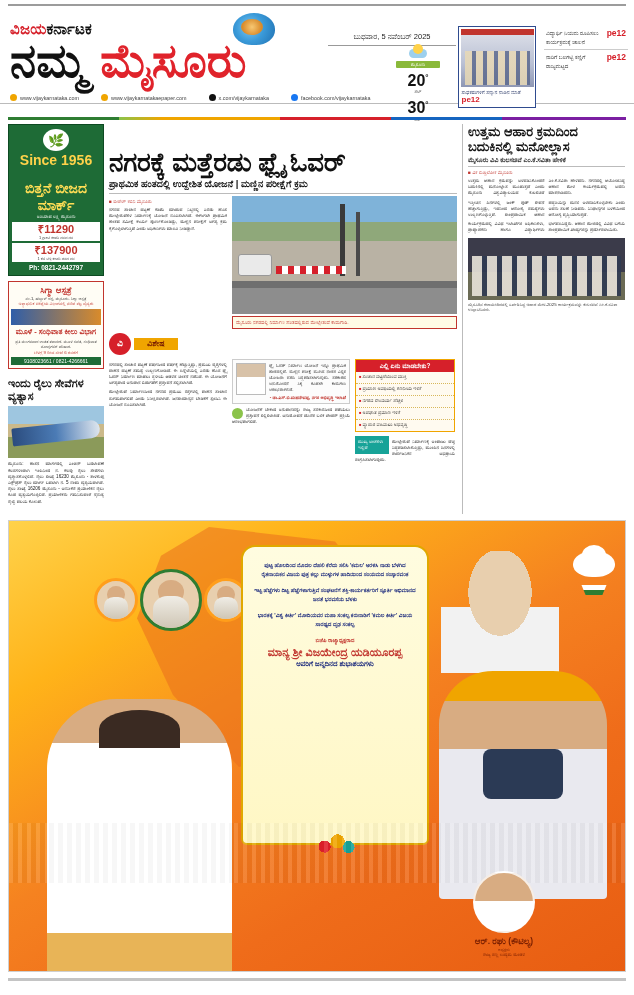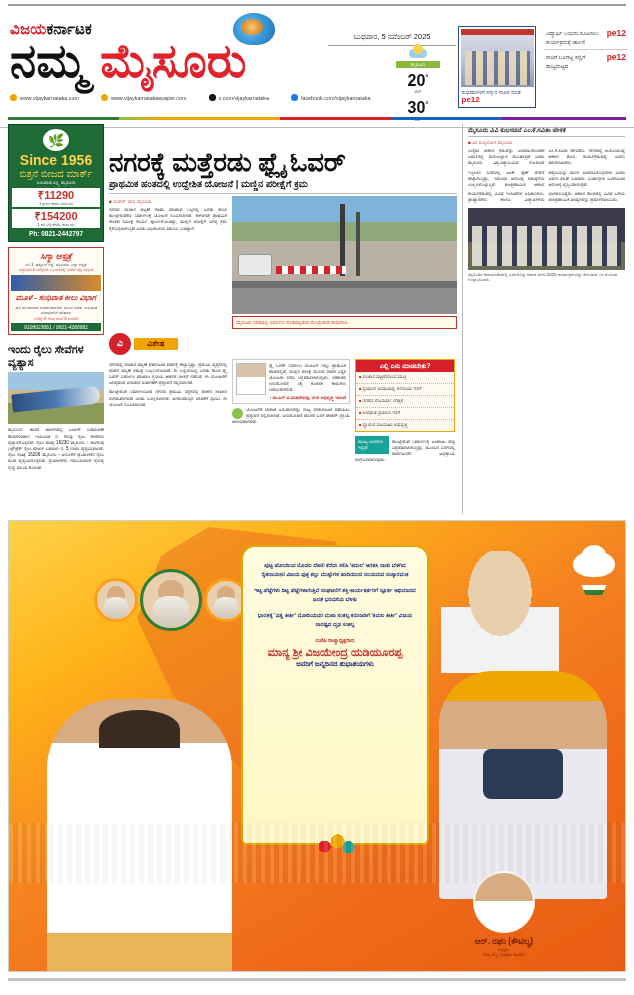--- a/index.html
+++ b/index.html
@@ -5,21 +5,21 @@
   * { box-sizing: border-box; margin: 0; padding: 0; }
   html, body {
     width: 634px; height: 995px;
     background: #ffffff;
     font-family: "Liberation Sans", sans-serif;
     overflow: hidden;
   }
   .page { position: relative; width: 634px; height: 995px; background: #fff; }
 
   
-  .masthead { position: relative; height: 128px; padding: 6px 8px 0 8px; border-bottom: 1px solid #bbb; }
+  .masthead { position: relative; height: 104px; padding: 6px 8px 0 8px; border-bottom: 1px solid #bbb; }
   .mh-topline { position:absolute; left:8px; right:8px; top:4px; height:2px; background:#9c9c9c; }
   .brand-block { position: absolute; left: 10px; top: 20px; width: 300px; }
   .brand-vk { font-size: 15px; font-weight: bold; letter-spacing: .2px; }
   .brand-vk .v { color: #d6202a; }
   .brand-vk .k { color: #111; }
   .brand-main { font-size: 47px; line-height: 52px; font-weight: bold; white-space: nowrap; margin-top: -3px; }
   .brand-main .nam { color: #111; }
   .brand-main .mys { color: #e0232b; }
   .krishna {
     position: absolute; left: 233px; top: 13px; width: 42px; height: 32px;
@@ -81,28 +81,28 @@
   .body-grid { position:absolute; left:8px; top:124px; width:618px; height:390px; display:flex; gap:5px; }
   .col-left { width: 96px; }
   .col-mid { width: 348px; margin-top: 24px; }
   .col-right { width: 163px; border-left:1px solid #bbb; padding-left:5px; }
 
   
   .ad-green { background:#1e6b36; border:1px solid #0d4a22; padding:4px 3px; text-align:center; color:#fff; }
   .ad-leaf { width:26px; height:22px; margin:0 auto 1px; background:#fff; border-radius:50%;
     display:flex; align-items:center; justify-content:center; color:#1e6b36; font-size:13px; }
   .ad-since { font-size:14px; font-weight:bold; color:#ffd24a; }
-  .ad-brand { font-size:10px; font-weight:normal; color:#ffdd55; }
+  .ad-brand { font-size:14px; font-weight:bold; color:#ffdd55;margin-top:12px; }
   .ad-sub { font-size:4.6px; color:#fff; line-height:6px; }
   .ad-price-box { background:#fff; color:#c1352e; margin:2px 0; padding:1px; }
   .ad-price { font-size:11px; font-weight:bold; line-height:12px; }
   .ad-pricenote { font-size:3.9px; color:#333; line-height:5px; }
   .ad-ph { font-size:6.5px; font-weight:bold; color:#fff; }
 
-  .ad-hosp { border:1px solid #c1352e; margin-top:5px; background:#fffdf5; padding:3px 2px; text-align:center;font-style:italic; }
+  .ad-hosp { border:1px solid #c1352e; margin-top:5px; background:#fffdf5; padding:3px 2px; text-align:center; }
   .ad-hosp-t { font-size:8.5px; font-weight:bold; color:#1e6b36; }
   .ad-hosp-t span { color:#c1352e; }
   .ad-hosp-l { font-size:4.2px; color:#333; line-height:5.4px; }
   .ad-hosp-r { font-size:4.4px; color:#c1352e; line-height:5.6px; }
   .ad-hosp-big { font-size:7.5px; font-weight:bold; color:#c1352e; margin:2px 0; }
   .ad-hosp-img { height:16px; background:linear-gradient(90deg,#2f5ea8,#d98b2b); margin:2px 0; }
   .ad-hosp-ph { background:#1e6b36; color:#fff; font-size:5px; padding:1px; margin-top:2px; }
 
   .l-news-h { font-size:11px; font-weight:bold; line-height:13px; margin:8px 0 3px; color:#111; }
   .l-news-img { height:52px; background:linear-gradient(180deg,#9ec6e0 0 35%,#cbb98a 35% 60%,#8b9a5a 60% 100%); position:relative; overflow:hidden; }
@@ -309,21 +309,21 @@
       <div class="ad-green">
         <div class="ad-leaf">🌿</div>
         <div class="ad-since">Since 1956</div>
         <div class="ad-brand">ಬಿತ್ತನೆ ಬೀಜದ ಮಾರ್ಕ್</div>
         <div class="ad-sub">ಅತಿಯಾದ ಲಕ್ಷ್ಮಿ ಮೈಸೂರು</div>
         <div class="ad-price-box">
           <div class="ad-price">₹11290</div>
           <div class="ad-pricenote">1 ಗ್ರಾಂಟಿ ಕಂಪನಿ ದರದ ದರ</div>
         </div>
         <div class="ad-price-box">
-          <div class="ad-price">₹154200</div>
+          <div class="ad-price">₹137900</div>
           <div class="ad-pricenote">1 ಕೆಜಿ ಬೆಳ್ಳಿ ಕಂಪನಿ ದರದ ದರ</div>
         </div>
         <div class="ad-ph">Ph: 0821-2442797</div>
       </div>
 
       <div class="ad-hosp">
         <div class="ad-hosp-t">
           <span>ಸಿಗ್ಮಾ</span>
           <span>ಆಸ್ಪತ್ರೆ</span>
         </div>
@@ -396,20 +396,21 @@
           </div>
           <div style="margin-top:4px; overflow:hidden;">
             <div class="teal-box">ಮುಖ್ಯ ಅಂಶಗಳು ಇಲ್ಲಿವೆ</div>
             <div class="body-txt">ಮೇಲ್ಸೇತುವೆ ನಿರ್ಮಾಣಕ್ಕೆ ಅಂದಾಜು ವೆಚ್ಚ ಸಿದ್ಧಪಡಿಸಲಾಗುತ್ತಿದ್ದು, ಮುಂದಿನ ದಿನಗಳಲ್ಲಿ ಸಾರ್ವಜನಿಕರ ಅಭಿಪ್ರಾಯ ಸಂಗ್ರಹಿಸಲಾಗುವುದು.</div>
           </div>
         </div>
       </div>
     </div>
 
     <div class="col-right">
+      <div class="r-head">ಉತ್ತಮ ಆಹಾರ ಕ್ರಮದಿಂದ ಬದುಕಿನಲ್ಲಿ ಮನೋಲ್ಲಾಸ</div>
       <div class="r-sub">ಮೈಸೂರು ವಿವಿ ಕುಲಸಚಿವೆ ಎಂ.ಕೆ.ಸವಿತಾ ಹೇಳಿಕೆ</div>
       <div class="byline">ವಿಕ ಸುದ್ದಿಲೋಕ ಮೈಸೂರು</div>
       <div class="body-txt" style="column-count:2;">ಉತ್ತಮ ಆಹಾರ ಕ್ರಮವನ್ನು ಅಳವಡಿಸಿಕೊಂಡರೆ ಬದುಕಿನಲ್ಲಿ ಮನೋಲ್ಲಾಸ ಮೂಡುತ್ತದೆ ಎಂದು ಮೈಸೂರು ವಿಶ್ವವಿದ್ಯಾಲಯದ ಕುಲಸಚಿವೆ ಎಂ.ಕೆ.ಸವಿತಾ ಹೇಳಿದರು. ನಗರದಲ್ಲಿ ಆಯೋಜಿಸಿದ್ದ ಆಹಾರ ಮೇಳ ಕಾರ್ಯಕ್ರಮದಲ್ಲಿ ಅವರು ಮಾತನಾಡಿದರು.</div>
       <div class="body-txt" style="column-count:2;">ಇತ್ತೀಚಿನ ದಿನಗಳಲ್ಲಿ ಜಂಕ್ ಫುಡ್ ಸೇವನೆ ಹೆಚ್ಚಾಗುತ್ತಿದ್ದು, ಇದರಿಂದ ಆರೋಗ್ಯ ಸಮಸ್ಯೆಗಳು ಉಲ್ಬಣಗೊಳ್ಳುತ್ತಿವೆ. ಸಾಂಪ್ರದಾಯಿಕ ಆಹಾರ ಪದ್ಧತಿಯನ್ನು ಮರಳಿ ಅಳವಡಿಸಿಕೊಳ್ಳಬೇಕು ಎಂದು ಅವರು ಸಲಹೆ ನೀಡಿದರು. ಸಿರಿಧಾನ್ಯಗಳ ಬಳಕೆಯಿಂದ ಆರೋಗ್ಯ ವೃದ್ಧಿಯಾಗುತ್ತದೆ.</div>
       <div class="body-txt" style="column-count:2;">ಕಾರ್ಯಕ್ರಮದಲ್ಲಿ ವಿವಿಧ ಇಲಾಖೆಗಳ ಅಧಿಕಾರಿಗಳು, ಪ್ರಾಧ್ಯಾಪಕರು ಹಾಗೂ ವಿದ್ಯಾರ್ಥಿಗಳು ಭಾಗವಹಿಸಿದ್ದರು. ಆಹಾರ ಮೇಳದಲ್ಲಿ ವಿವಿಧ ಬಗೆಯ ಸಾಂಪ್ರದಾಯಿಕ ಖಾದ್ಯಗಳನ್ನು ಪ್ರದರ್ಶಿಸಲಾಯಿತು.</div>
       <div class="r-photo"></div>
       <div class="r-cap">ಮೈಸೂರಿನ ಕಲಾಮಂದಿರದಲ್ಲಿ ಏರ್ಪಡಿಸಿದ್ದ ಆಹಾರ ಮೇಳ-2025 ಕಾರ್ಯಕ್ರಮವನ್ನು ಕುಲಸಚಿವೆ ಎಂ.ಕೆ.ಸವಿತಾ ಉದ್ಘಾಟಿಸಿದರು.</div>
     </div>
   </div>
 

